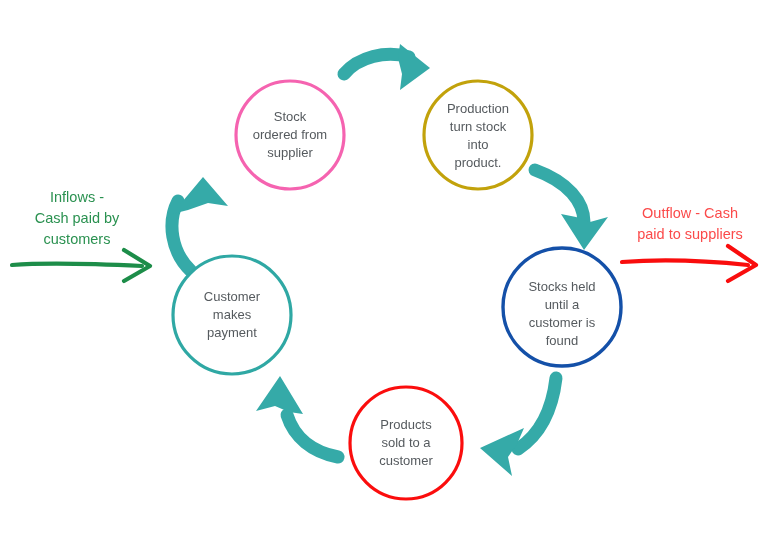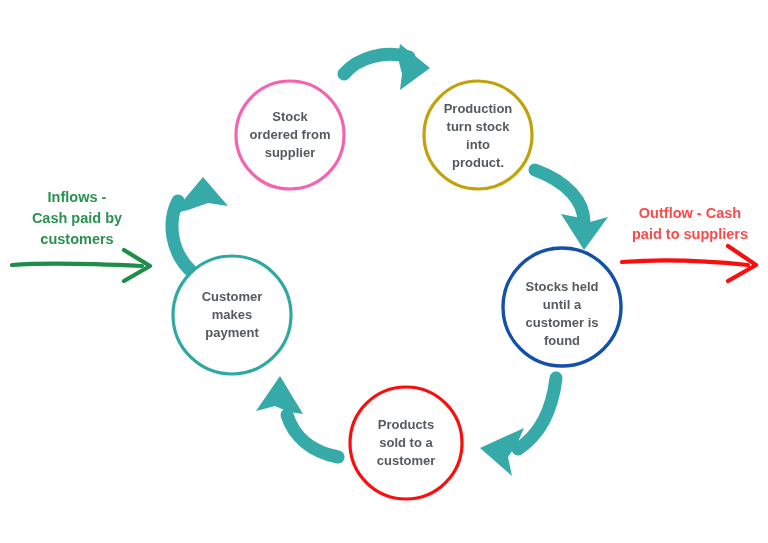--- a/index.html
+++ b/index.html
@@ -11,21 +11,20 @@
     width: 768px;
     height: 543px;
     font-family: "Liberation Sans", sans-serif;
     overflow: hidden;
   }
   #diagram-root {
     position: relative;
     width: 768px;
     height: 543px;
     background: #ffffff;
-    font-weight: bold;
   }
   svg.canvas {
     position: absolute;
     left: 0;
     top: 0;
     width: 768px;
     height: 543px;
     display: block;
   }
   .node-text {

